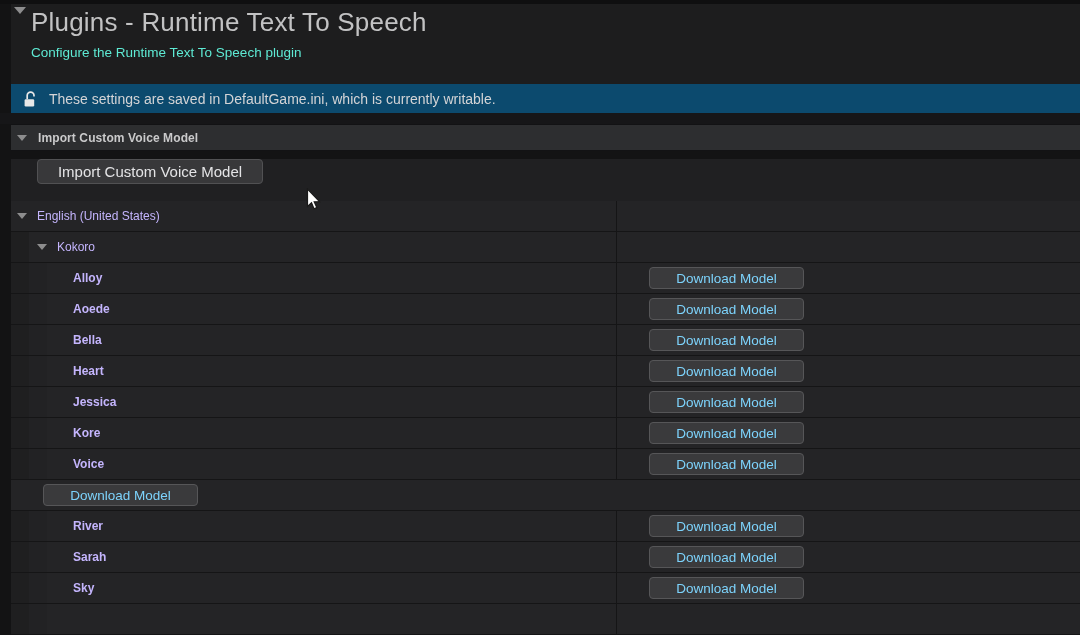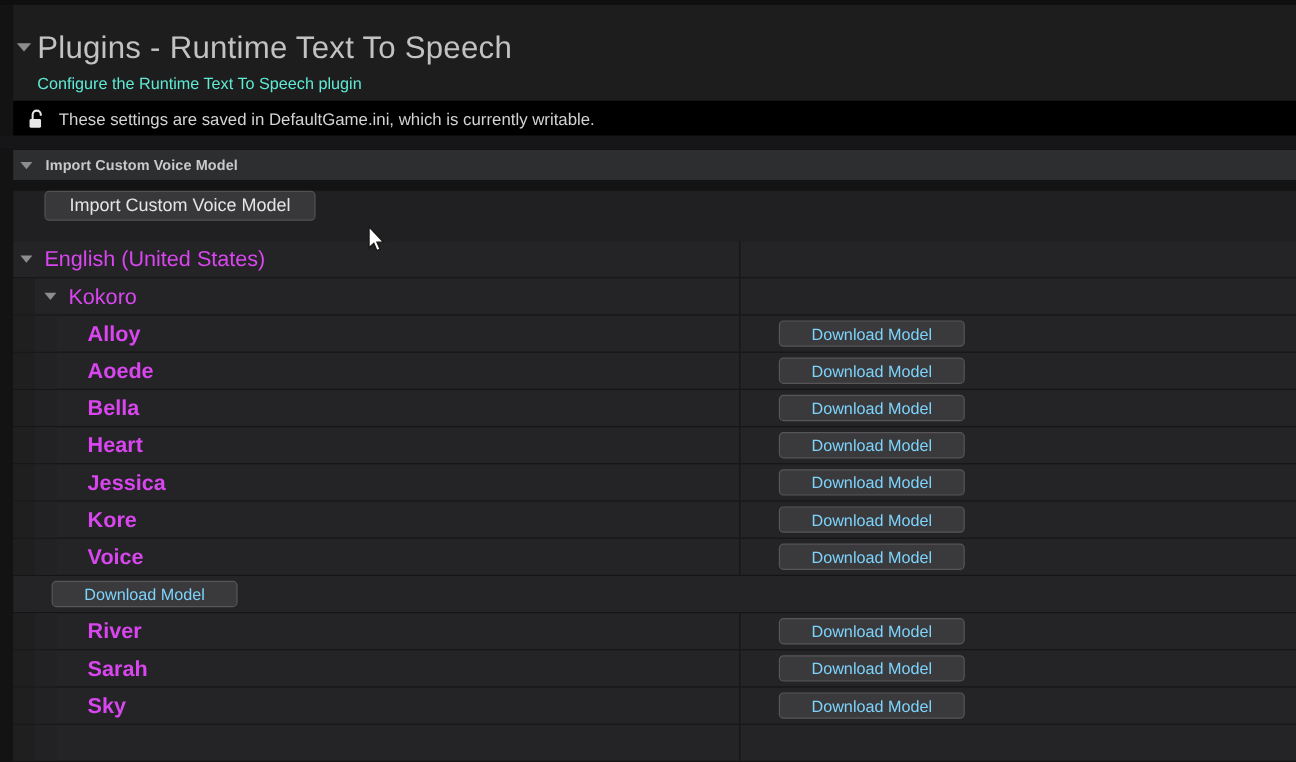--- a/index.html
+++ b/index.html
@@ -8,36 +8,36 @@
     position:relative; width:1080px; height:635px; overflow:hidden;
     background:#131314;
     font-family:"Liberation Sans", sans-serif;
     -webkit-font-smoothing:antialiased;
   }
   .content { margin-left:11px; }
   .top-strip { height:4px; background:#0f0f10; margin-left:-11px; }
 
   
   .title-area { height:80px; background:#1d1d1e; }
-  .title-row { display:flex; align-items:center; padding-top:20px; }
+  .title-row { display:flex; align-items:flex-start; padding-top:3px; }
   .tri {
     width:0; height:0; flex:none;
     border-left:6px solid transparent; border-right:6px solid transparent;
     border-top:7px solid #8d8d8e;
   }
   .tri.small { border-left-width:5px; border-right-width:5px; border-top-width:6px; }
   .title-row .tri { margin-left:3px; }
   h1.page-title {
     margin:0 0 0 5px; font-size:26px; font-weight:500; color:#c2c2c3;
     letter-spacing:0.2px;
   }
   .subtitle { margin:7px 0 0 20px; font-size:13.5px; color:#5eead4; }
 
   
-  .notice-bar { height:29px; background:#000000; display:flex; align-items:center; }
+  .notice-bar { height:29px; background:#0c4a6e; display:flex; align-items:center; }
   .notice-bar svg { margin-left:11px; flex:none; }
   .notice-text { margin-left:10px; font-size:14px; color:#d4d4d6; }
   .gap { height:11px; background:#161618; margin-left:-11px; padding-left:11px; }
   .gap .inner { height:100%; }
 
   
   .section-header {
     height:27px; background:#2d2e30; display:flex; align-items:center;
     border-top:1px solid #121214; border-bottom:1px solid #121214;
   }
@@ -62,21 +62,21 @@
     width:606px; flex:none; display:flex; align-items:center;
     border-right:1px solid #151516;
   }
   .trow .value { flex:1; display:flex; align-items:center; }
   .indent { width:18px; flex:none; align-self:stretch; background:#1f1f20; border-right:1px solid #17171
 
 8; }
   .indent.l2 { background:#222224; }
   .trow .tri { margin-left:6px; }
   .trow.depth1 .tri { margin-left:8px; }
-  .row-label { margin-left:10px; font-size:18px; color:#d946ef; }
+  .row-label { margin-left:10px; font-size:12px; color:#c4b5fd; }
   .trow.leaf .row-label { margin-left:26px;font-weight:bold; }
   .dl-btn {
     margin-left:32px; width:155px; height:22px;
     background:#3a3a3c; border:1px solid #565658; border-radius:4px;
     color:#7dd3fc; font-size:13.5px; font-family:inherit; text-align:center;
     line-height:19px; cursor:pointer; padding:0;
   }
 
   
   .cursor { position:absolute; left:306px; top:188px; pointer-events:none; z-index:10; }

